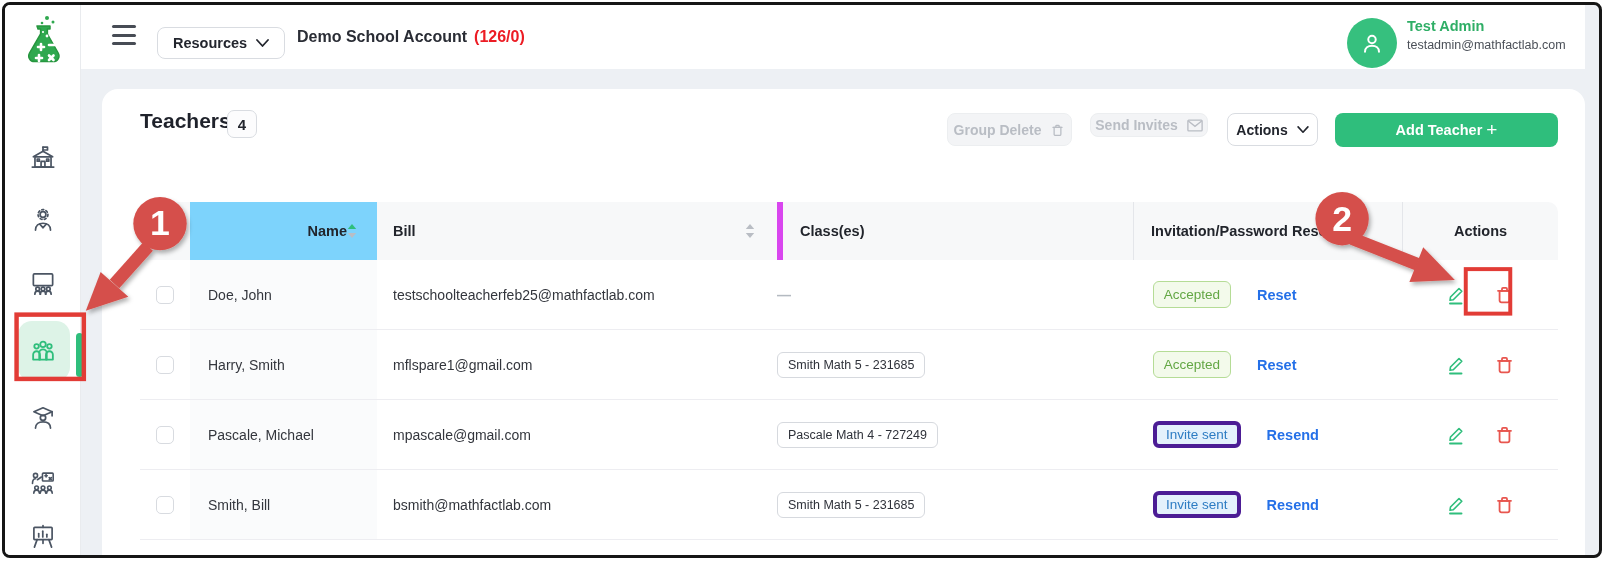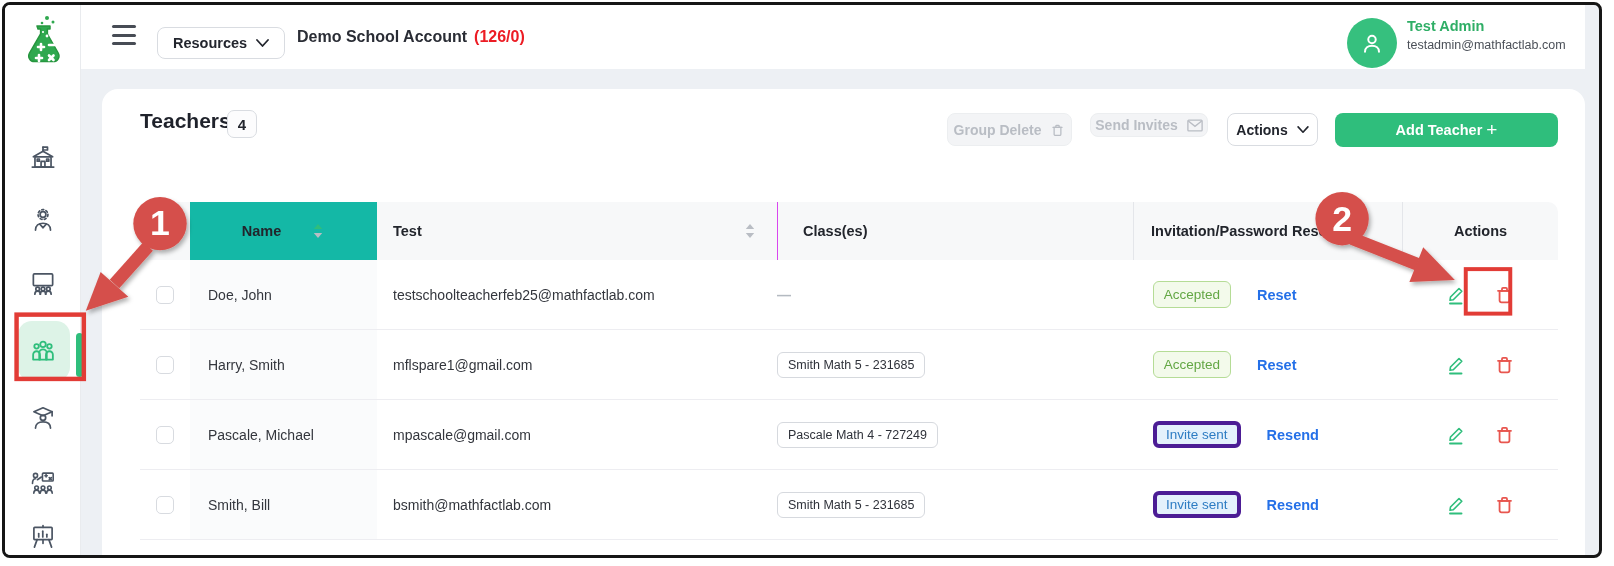--- a/index.html
+++ b/index.html
@@ -46,23 +46,23 @@
   .actions-btn { position:absolute; left:1125px; top:24px; width:91px; height:33px; font-size:14px; }
   .add-btn { position:absolute; left:1233px; top:24px; width:223px; height:34px; background:#2fbe7c; border:none; border-radius:8px;
              color:#fff; font-size:14.5px; font-weight:bold; display:flex; align-items:center; justify-content:center; gap:4px; cursor:pointer; }
   .add-btn .plus { font-size:19px; font-weight:normal; }
 
   
   .table { position:absolute; left:38px; top:113px; width:1418px; }
   .thead { display:flex; height:58px; background:#f7f8f9; border-radius:10px 10px 0 0; overflow:hidden; align-items:stretch; }
   .th { display:flex; align-items:center; font-size:14.5px; font-weight:bold; color:#22252c; }
   .col-check{width:50px}.col-name{width:187px}.col-email{width:400px}.col-class{width:356px}.col-inv{width:269px}.col-actions{width:156px}
-  .th.col-name { background:#14b8a6; padding:0 20px 0 18px; justify-content:center; cursor:pointer;gap:32px; }
+  .th.col-name { background:#7dd3fc; padding:0 20px 0 18px; justify-content:flex-end; cursor:pointer; }
   .th.col-email { padding:0 22px 0 16px; justify-content:space-between; cursor:pointer; }
-  .th.col-class { padding-left:25px; border-left:1px solid #d946ef; }
+  .th.col-class { padding-left:17px; border-left:6px solid #d946ef; }
   .th.col-inv { padding-left:17px; border-left:1px solid #e4e6ea; white-space:nowrap; overflow:hidden; }
   .th.col-actions { border-left:1px solid #e4e6ea; justify-content:center; }
   .sort svg { display:block; }
 
   .trow { display:flex; height:70px; border-bottom:1px solid #ededf1; align-items:stretch; background:#fff; }
   .td { display:flex; align-items:center; font-size:14px; color:#33363d; }
   .td.col-check { justify-content:center; }
   .td.col-name { background:#fafbfc; padding-left:18px; }
   .td.col-email { padding-left:16px;text-align:center; }
   .td.col-class { padding-left:0; }
@@ -262,21 +262,21 @@
         <div class="th col-name">
           <span>Name</span>
           <span class="sort">
             <svg width="10" height="15" viewBox="0 0 10 15">
                 <polygon points="5,0 9.2,5 0.8,5" fill="#2fbe7c"></polygon>
                 <polygon points="0.8,9 9.2,9 5,14" fill="#b9bdc4"></polygon>
               </svg>
           </span>
         </div>
         <div class="th col-email">
-          <span>Test</span>
+          <span>Bill</span>
           <span class="sort">
             <svg width="10" height="15" viewBox="0 0 10 15">
                 <polygon points="5,0 9.2,5 0.8,5" fill="#b9bdc4"></polygon>
                 <polygon points="0.8,9 9.2,9 5,14" fill="#b9bdc4"></polygon>
               </svg>
           </span>
         </div>
         <div class="th col-class">
           <span>Class(es)</span>
         </div>

